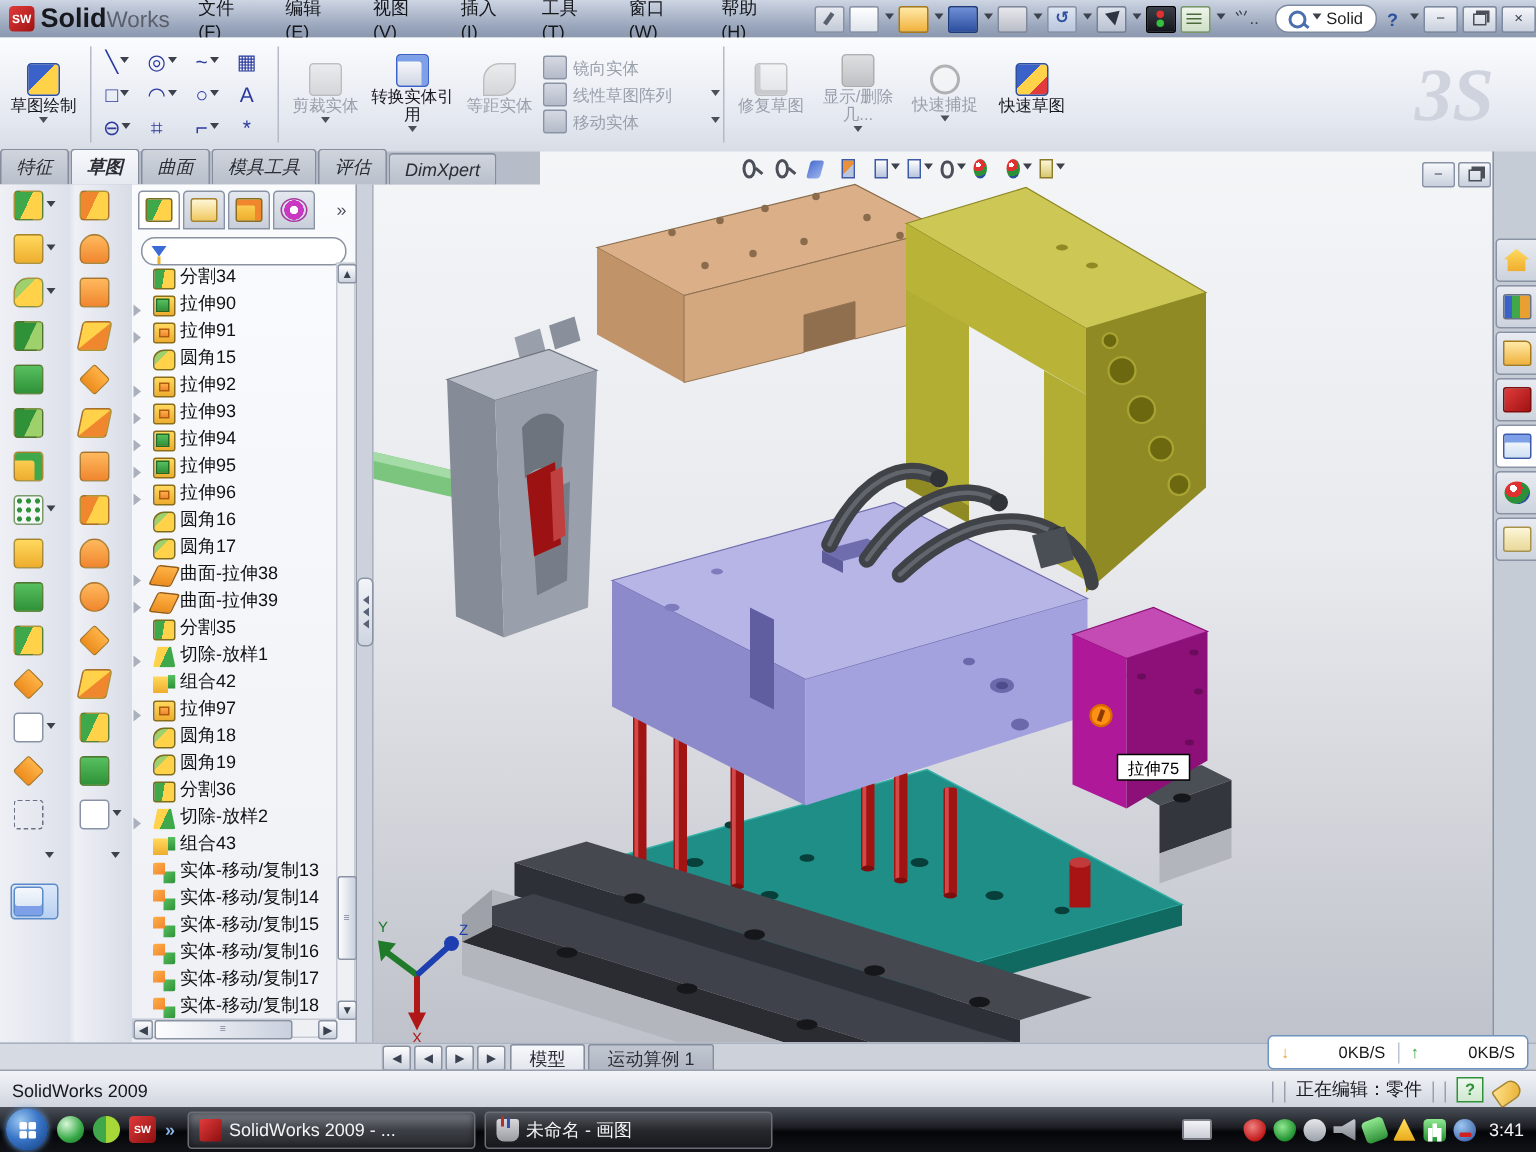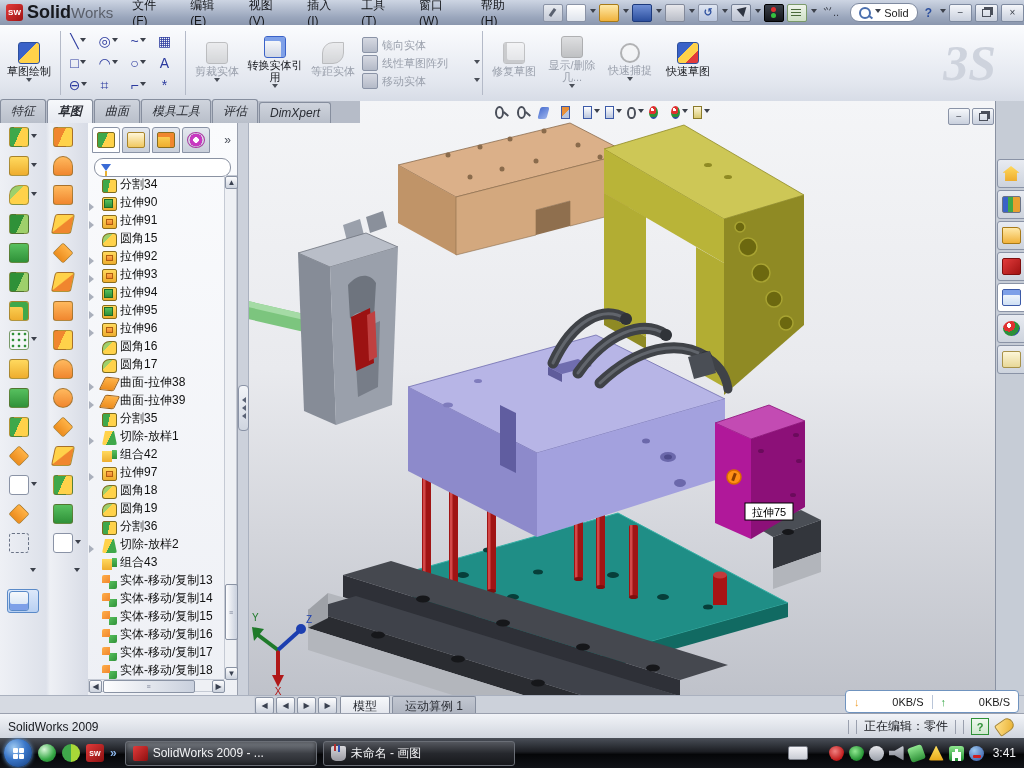--- a/index.html
+++ b/index.html
@@ -181,21 +181,21 @@
   #mtspacer{width:254px;background:#d6dae2;}
   .navbtn{width:17px;margin:1px 1px 0;border:1px solid #8a93a4;border-radius:2px;background:linear-gradient(#fdfdfe,#ccd2dd);
     font-size:8px;color:#3a4150;display:flex;align-items:center;justify-content:center;}
   .mtab{padding:1px 12px 0;border:1px solid #868e9e;border-bottom:none;font-size:12px;display:flex;align-items:center;
     background:linear-gradient(#c2c7d1,#aeb4c0);color:#2a2d34;margin-left:2px;border-radius:2px 2px 0 0;white-space:nowrap;}
   .mtab.active{background:linear-gradient(#f6f8fb,#e2e5ec);}
   
   #statusbar{left:0;top:713px;width:1024px;height:25px;background:linear-gradient(#f2f4f8,#cfd4dd);
     border-top:1px solid #9aa0ae;display:flex;align-items:center;z-index:4;}
   #status-left{padding-left:8px;color:#16181d;}
-  #status-right{margin-left:auto;display:flex;align-items:center;gap:7px;padding-right:10px;}
+  #status-right{margin-left:auto;display:flex;align-items:flex-end;gap:7px;padding-right:10px;}
   .statsep{width:1px;height:14px;background:#9aa0ae;}
   #editing-label{color:#16181d;}
   #helpbadge{width:16px;height:15px;border:1px solid #2f9138;background:linear-gradient(#eef8ee,#cfe8cf);
     color:#2f9138;font-weight:bold;font-size:11px;display:flex;align-items:center;justify-content:center;}
   .tagicon{width:16px;height:11px;background:linear-gradient(135deg,#ffe08a,#e8b030);border:1px solid #a8842a;
     border-radius:2px 6px 6px 2px;transform:rotate(-35deg);}
   
   #netwidget{left:845px;top:690px;width:172px;height:21px;background:#fff;border:1px solid #6f93bf;border-radius:4px;
     display:flex;align-items:center;z-index:8;font-size:11px;}
   .nethalf{flex:1;display:flex;align-items:center;justify-content:space-between;padding:0 8px;}

